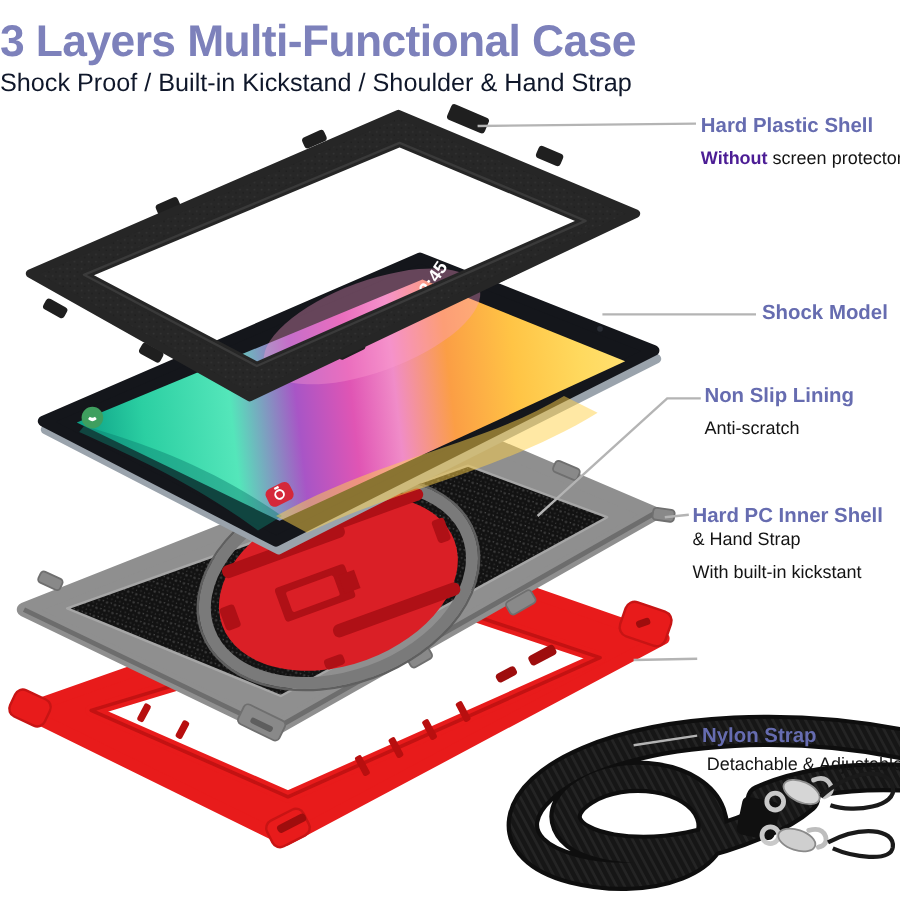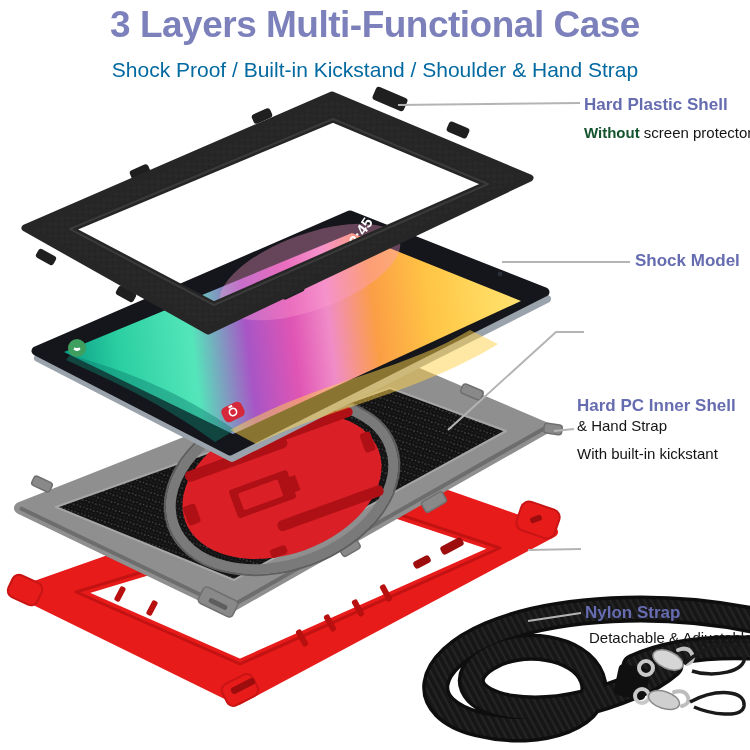--- a/index.html
+++ b/index.html
@@ -1,25 +1,25 @@
 <!DOCTYPE html>
 <html><head>
 <meta charset="utf-8">
 <style>
   html,body{margin:0;padding:0;background:#ffffff;}
   body{width:750px;height:750px;font-family:"Liberation Sans",sans-serif;overflow:hidden;}
   .stage{position:relative;width:750px;height:750px;background:#fff;}
-  .hdr-title{position:absolute;top:4px;left:0;width:100%;text-align:center;
+  .hdr-title{position:absolute;top:14px;left:0;width:100%;text-align:left;
     font-size:37px;font-weight:bold;color:#7d81bb;letter-spacing:-.5px;}
-  .hdr-sub{position:absolute;top:58px;left:0;width:100%;text-align:center;
-    font-size:21px;color:#0369a1;}
+  .hdr-sub{position:absolute;top:58px;left:0;width:100%;text-align:left;
+    font-size:21px;color:#0f172a;}
   .co{position:absolute;}
   .co-t{font-weight:bold;font-size:17px;color:#666cb0;white-space:nowrap;line-height:20px;}
   .co-d{font-size:15px;color:#141414;white-space:nowrap;line-height:19px;}
-  .co-d .hl{color:#14532d;font-weight:bold;text-align:center;}
+  .co-d .hl{color:#4c1d95;font-weight:bold;text-align:center;}
   .mt8{margin-top:8px}.mt9{margin-top:9px}.mt6{margin-top:6px}.mt5{margin-top:5px}
   svg.diagram{position:absolute;left:0;top:0;}
 </style>
 </head>
 <body>
 
 <div class="stage">
 
   <svg class="diagram" width="750" height="750" viewBox="0 0 750 750">
     <defs>
@@ -195,22 +195,26 @@
 
   <div class="co" style="left:584px;top:95px">
     <div class="co-t">Hard Plastic Shell</div>
     <div class="co-d mt8"><span class="hl">Without</span><span> screen protector</span></div>
   </div>
 
   <div class="co" style="left:635px;top:251px">
     <div class="co-t">Shock Model</div>
   </div>
 
-
-  <div class="co" style="left:577px;top:396px">
+  <div class="co" style="left:587px;top:320px">
+    <div class="co-t">Non Slip Lining</div>
+    <div class="co-d mt8">Anti-scratch</div>
+  </div>
+
+  <div class="co" style="left:577px;top:420px">
     <div class="co-t">Hard PC Inner Shell</div>
     <div class="co-d">&amp; Hand Strap</div>
     <div class="co-d mt9">With built-in kickstant</div>
   </div>
 
 
   <div class="co" style="left:585px;top:603px">
     <div class="co-t">Nylon Strap</div>
     <div class="co-d mt5" style="padding-left:4px">Detachable &amp; Adjustable</div>
   </div>

